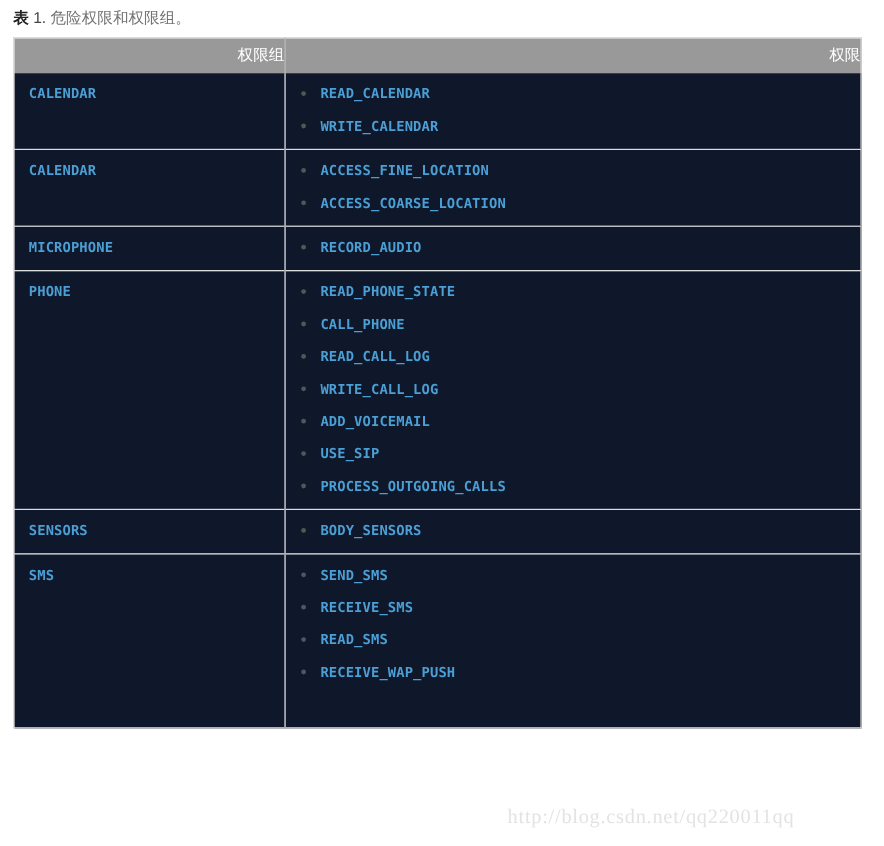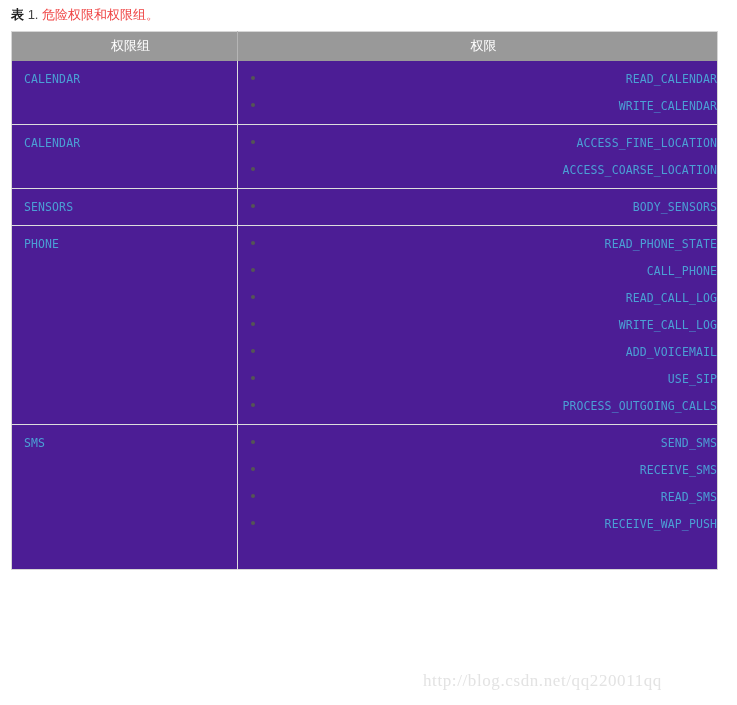--- a/index.html
+++ b/index.html
@@ -35,21 +35,21 @@
     letter-spacing: 0;
   }
   .caption .cap-strong {
     font-weight: bold;
     color: #222222;
   }
   .caption .cap-num {
     color: #444444;
   }
   .caption .cap-rest {
-    color: #ef4444;
+    color: #737373;
   }
 
   
   .perm-table {
     position: absolute;
     left: 11px;
     top: 31px;
     width: 706px;
     border-collapse: collapse;
     table-layout: fixed;
@@ -58,54 +58,54 @@
   }
   .perm-table col.c1 { width: 226px; }
   .perm-table col.c2 { width: 480px; }
 
   .perm-table thead th {
     background: #999999;
     color: #ffffff;
     font-weight: normal;
     font-size: 13px;
     line-height: 16px;
-    text-align: center;
+    text-align: right;
     padding: 6px 0 7px 12px;
     height: 13px;
     vertical-align: middle;
     border-right: 1px solid #b5b5b5;
     font-family: "Liberation Sans", "DejaVu Sans", sans-serif;
   }
   .perm-table thead th:last-child { border-right: none; }
 
   .perm-table tbody td {
-    background: #4c1d95;
+    background: #0f172a;
     border-top: 1px solid #dddddd;
     border-right: 1px solid #dddddd;
     vertical-align: top;
     padding: 0;
+    font-weight: bold;
   }
   .perm-table tbody td:last-child { border-right: none; }
   .perm-table tbody tr:first-child td { border-top: none; }
 
   .group-cell {
     padding: 8px 0 10px 12px;
   }
   .group-name {
     font-family: "DejaVu Sans Mono", "Liberation Mono", monospace;
     font-size: 11.5px;
     line-height: 15px;
     color: #4b9fd5;
     letter-spacing: 0.1px;
     display: inline-block;
   }
 
   .perm-cell {
     padding: 0;
-    text-align: right;
   }
   ul.perm-list {
     list-style: none;
     margin: 0;
     padding: 3px 0 6px 0;
   }
   ul.perm-list li {
     position: relative;
     padding: 0 0 0 29px;
     margin: 0;
@@ -185,25 +185,25 @@
           </td>
           <td class="perm-cell">
             <ul class="perm-list">
               <li><span class="bullet"></span><span class="perm-name">ACCESS_FINE_LOCATION</span></li>
               <li><span class="bullet"></span><span class="perm-name">ACCESS_COARSE_LOCATION</span></li>
             </ul>
           </td>
         </tr>
         <tr>
           <td>
-            <div class="group-cell"><span class="group-name">SENSORS</span></div>
-          </td>
-          <td class="perm-cell">
-            <ul class="perm-list">
-              <li><span class="bullet"></span><span class="perm-name">BODY_SENSORS</span></li>
+            <div class="group-cell"><span class="group-name">MICROPHONE</span></div>
+          </td>
+          <td class="perm-cell">
+            <ul class="perm-list">
+              <li><span class="bullet"></span><span class="perm-name">RECORD_AUDIO</span></li>
             </ul>
           </td>
         </tr>
         <tr>
           <td>
             <div class="group-cell"><span class="group-name">PHONE</span></div>
           </td>
           <td class="perm-cell">
             <ul class="perm-list">
               <li><span class="bullet"></span><span class="perm-name">READ_PHONE_STATE</span></li>
@@ -211,20 +211,30 @@
               <li><span class="bullet"></span><span class="perm-name">READ_CALL_LOG</span></li>
               <li><span class="bullet"></span><span class="perm-name">WRITE_CALL_LOG</span></li>
               <li><span class="bullet"></span><span class="perm-name">ADD_VOICEMAIL</span></li>
               <li><span class="bullet"></span><span class="perm-name">USE_SIP</span></li>
               <li><span class="bullet"></span><span class="perm-name">PROCESS_OUTGOING_CALLS</span></li>
             </ul>
           </td>
         </tr>
         <tr>
           <td>
+            <div class="group-cell"><span class="group-name">SENSORS</span></div>
+          </td>
+          <td class="perm-cell">
+            <ul class="perm-list">
+              <li><span class="bullet"></span><span class="perm-name">BODY_SENSORS</span></li>
+            </ul>
+          </td>
+        </tr>
+        <tr>
+          <td>
             <div class="group-cell"><span class="group-name">SMS</span></div>
           </td>
           <td class="perm-cell">
             <ul class="perm-list">
               <li><span class="bullet"></span><span class="perm-name">SEND_SMS</span></li>
               <li><span class="bullet"></span><span class="perm-name">RECEIVE_SMS</span></li>
               <li><span class="bullet"></span><span class="perm-name">READ_SMS</span></li>
               <li><span class="bullet"></span><span class="perm-name">RECEIVE_WAP_PUSH</span></li>
               <li></li>
             </ul>

